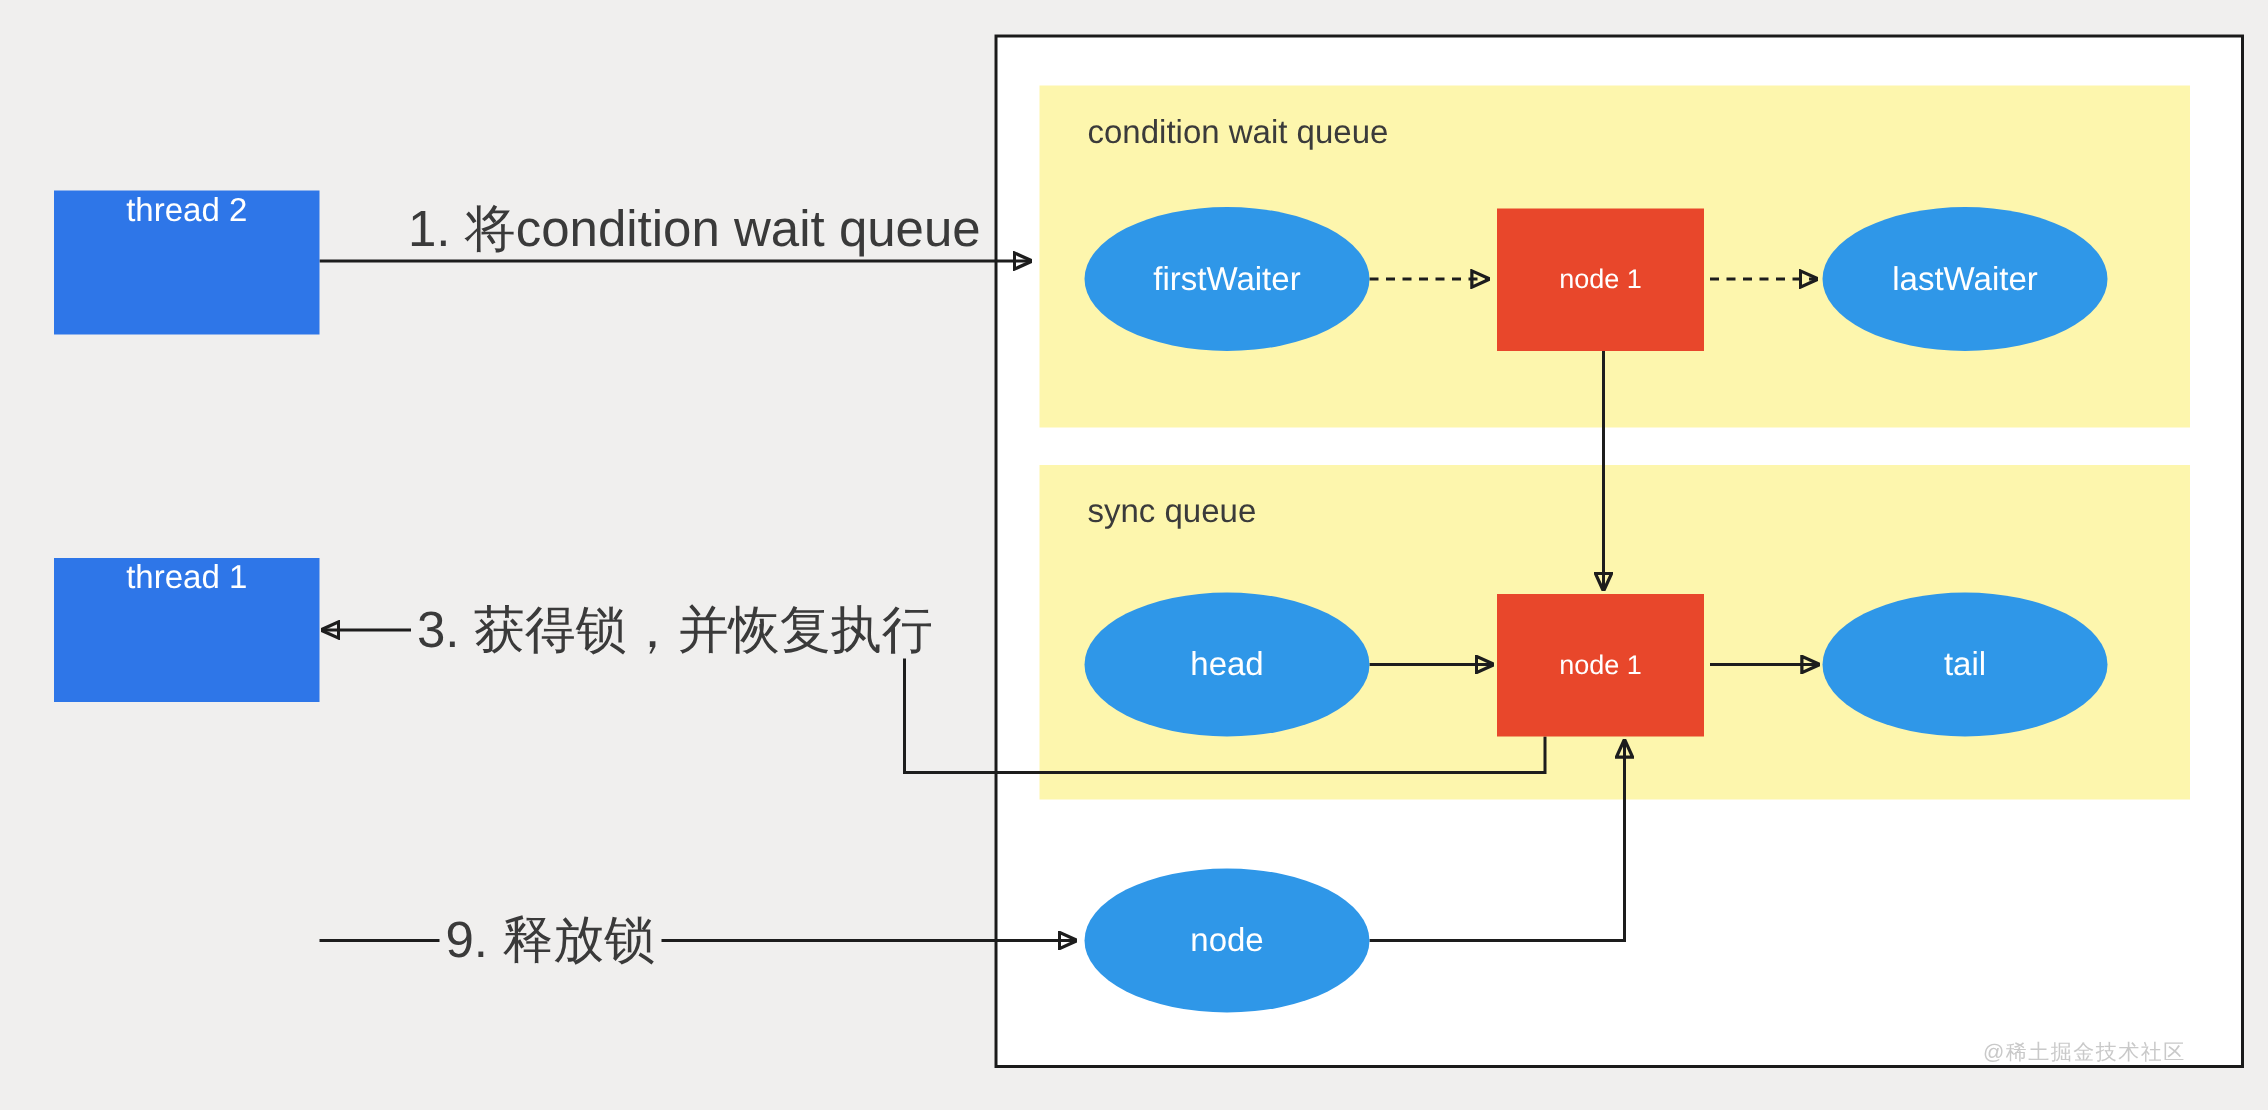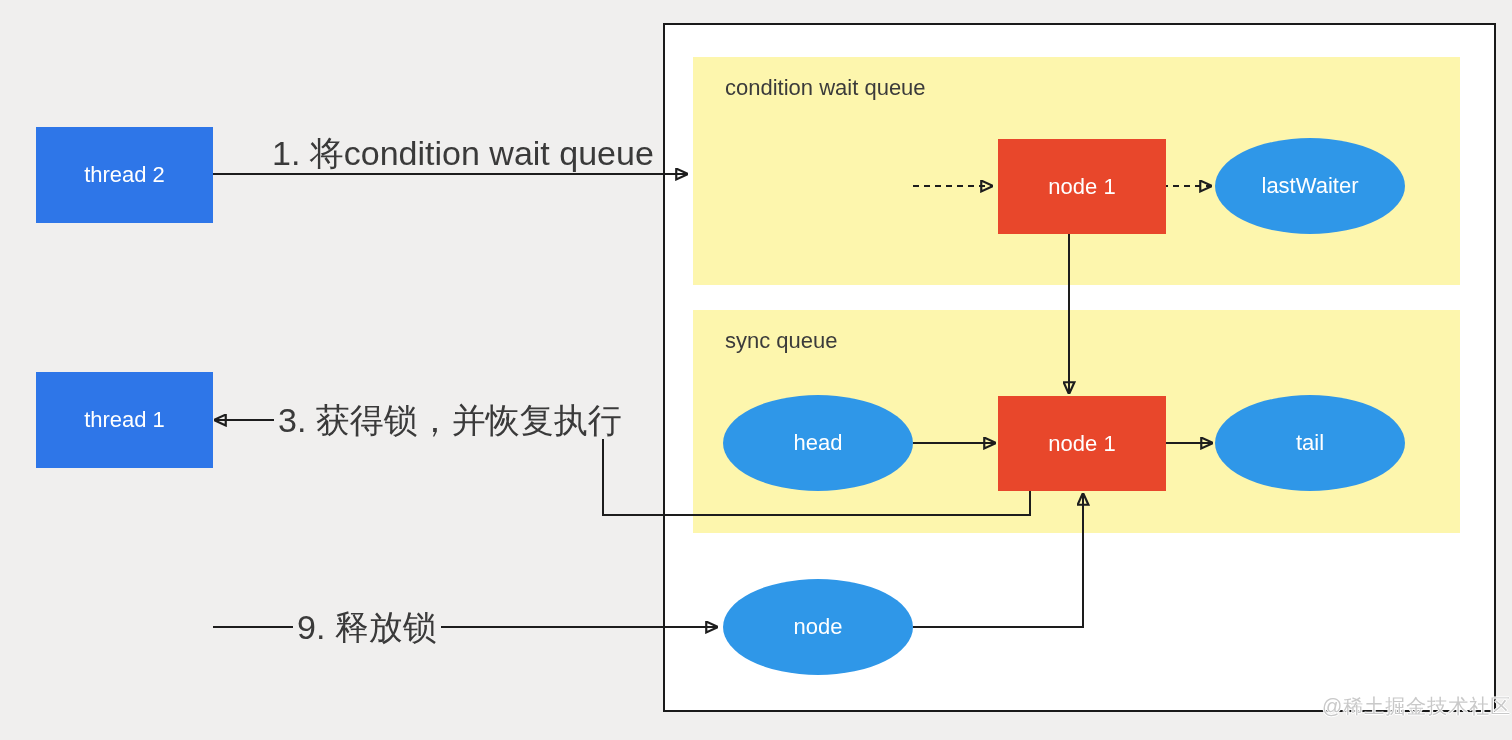--- a/index.html
+++ b/index.html
@@ -22,42 +22,42 @@
 
   .ellipse{position:absolute;width:190px;height:96px;border-radius:50%;
     background:var(--ellipse-blue);color:#fff;font-size:22px;
     display:flex;align-items:center;justify-content:center;z-index:3}
   .el-firstwaiter{left:723px;top:138px}
   .el-lastwaiter{left:1215px;top:138px}
   .el-head{left:723px;top:395px}
   .el-tail{left:1215px;top:395px}
   .el-state{left:723px;top:579px}
 
-  .node-box{position:absolute;width:168px;height:95px;background:var(--node-red);
-    color:#fff;font-size:22px;display:flex;align-items:center;justify-content:center;z-index:3}
+  .node-box{position:absolute;width:138px;height:95px;background:var(--node-red);
+    color:#fff;font-size:18px;display:flex;align-items:center;justify-content:center;z-index:3}
   .node-cond{left:998px;top:139px}
   .node-sync{left:998px;top:396px}
 
   .thread-box{position:absolute;width:177px;height:96px;background:var(--box-blue);
-    color:#fff;font-size:22px;display:flex;align-items:center;justify-content:center;z-index:3}
+    color:#fff;font-size:22px;display:flex;align-items:flex-start;justify-content:center;z-index:3}
   .thread-2{left:36px;top:127px}
   .thread-1{left:36px;top:372px}
   .thread-3{left:36px;top:579px}
 
   svg.connectors{position:absolute;left:0;top:0;width:1512px;height:740px;z-index:2}
   svg.connectors path{fill:none;stroke:var(--line);stroke-width:2px}
   svg.connectors path.dashed{stroke-dasharray:6 5}
 
   .annotation{position:absolute;background:var(--bg);color:var(--ann-text);
     font-size:34px;line-height:37px;z-index:4;padding:0 4px;white-space:nowrap}
   .ann-step1{left:268px;top:135px}
   .ann-step3{left:274px;top:402px}
   .ann-step2{left:293px;top:609px}
 
-  .watermark{position:absolute;left:1322px;top:693px;font-size:20px;z-index:5;
+  .watermark{position:absolute;left:1322px;top:693px;font-size:14px;z-index:5;
     color:var(--watermark);letter-spacing:1px;white-space:nowrap;
     text-shadow:0 1px 0 #fff,0 -1px 0 #fff,1px 0 0 #fff,-1px 0 0 #fff}
 </style>
 </head>
 <body>
 
 <div class="canvas">
 
   <div class="outer-box"></div>
 
@@ -79,20 +79,23 @@
     <path class="dashed" d="M913,186 H991" marker-end="url(#arr)"></path>
     <path class="dashed" d="M1140,186 H1210" marker-end="url(#arr)"></path>
     <path d="M1069,234 V392" marker-end="url(#arr)"></path>
     <path d="M913,443 H994" marker-end="url(#arr)"></path>
     <path d="M1140,443 H1211" marker-end="url(#arr)"></path>
     <path d="M913,627 H1083 V495" marker-end="url(#arr)"></path>
     <path d="M1030,491 V515 H603 V420 H216" marker-end="url(#arr)"></path>
     <path d="M213,627 H716" marker-end="url(#arr)"></path>
   </svg>
 
+  <div class="ellipse el-firstwaiter">
+    <span>firstWaiter</span>
+  </div>
   <div class="ellipse el-lastwaiter">
     <span>lastWaiter</span>
   </div>
   <div class="ellipse el-head">
     <span>head</span>
   </div>
   <div class="ellipse el-tail">
     <span>tail</span>
   </div>
   <div class="ellipse el-state">

